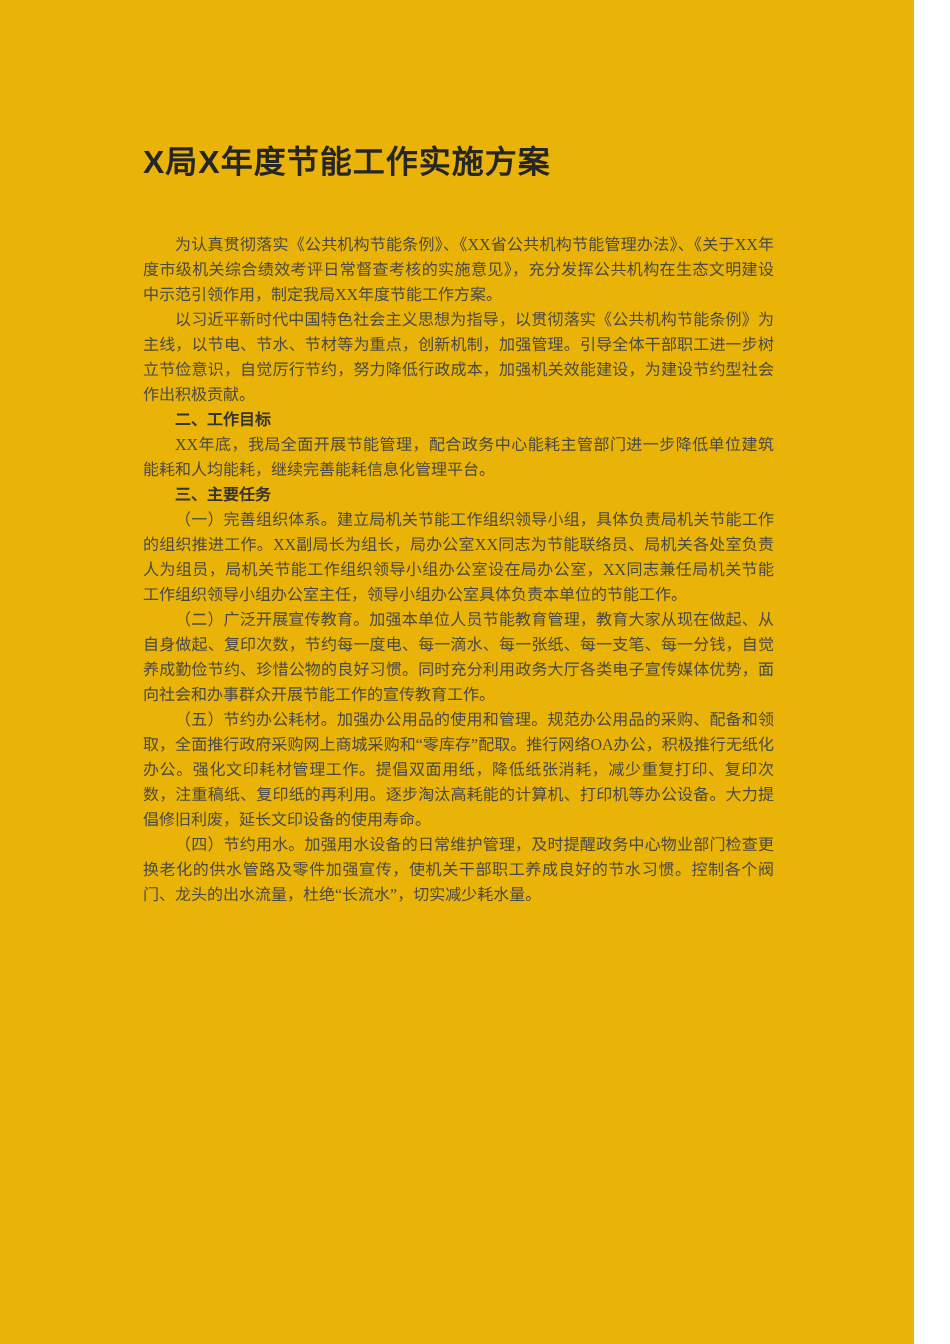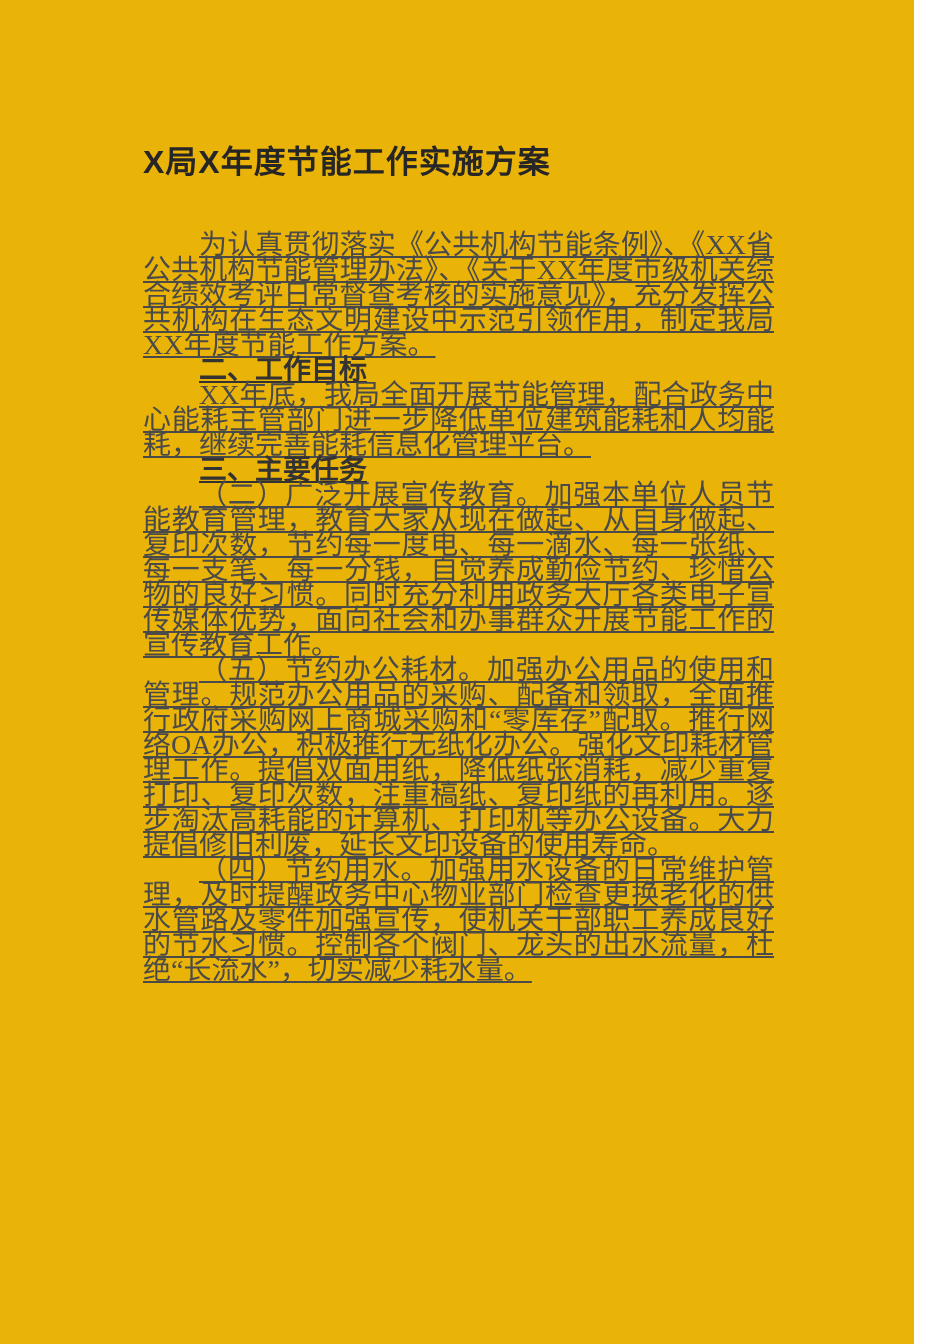--- a/index.html
+++ b/index.html
@@ -26,25 +26,24 @@
     font-size: 32px;
     line-height: 38px;
     letter-spacing: 1px;
     color: #262626;
     text-indent: 0;
   }
   .doc-body p,
   .doc-body h2 {
     margin: 0;
     padding: 0;
-    font-size: 28px;
+    font-size: 16px;
     line-height: 25px;
     text-indent: 2em;
     text-align: justify;
-    text-decoration: underline;
   }
   .doc-body p {
     font-family: "Liberation Serif", "DejaVu Serif", serif;
     font-weight: normal;
     color: #4a4a4a;
   }
   .doc-body h2 {
     font-family: "Liberation Sans", "DejaVu Sans", sans-serif;
     font-weight: bold;
     color: #333333;
@@ -54,23 +53,25 @@
 <body>
 
 <div class="doc-page">
 
   <h1 class="doc-title">X局X年度节能工作实施方案</h1>
 
   <div class="doc-body">
 
     <p>为认真贯彻落实《公共机构节能条例》、《XX省公共机构节能管理办法》、《关于XX年度市级机关综合绩效考评日常督查考核的实施意见》，充分发挥公共机构在生态文明建设中示范引领作用，制定我局XX年度节能工作方案。</p>
 
+    <p>以习近平新时代中国特色社会主义思想为指导，以贯彻落实《公共机构节能条例》为主线，以节电、节水、节材等为重点，创新机制，加强管理。引导全体干部职工进一步树立节俭意识，自觉厉行节约，努力降低行政成本，加强机关效能建设，为建设节约型社会作出积极贡献。</p>
 
     <h2>二、工作目标</h2>
     <p>XX年底，我局全面开展节能管理，配合政务中心能耗主管部门进一步降低单位建筑能耗和人均能耗，继续完善能耗信息化管理平台。</p>
 
     <h2>三、主要任务</h2>
+    <p>（一）完善组织体系。建立局机关节能工作组织领导小组，具体负责局机关节能工作的组织推进工作。XX副局长为组长，局办公室XX同志为节能联络员、局机关各处室负责人为组员，局机关节能工作组织领导小组办公室设在局办公室，XX同志兼任局机关节能工作组织领导小组办公室主任，领导小组办公室具体负责本单位的节能工作。</p>
     <p>（二）广泛开展宣传教育。加强本单位人员节能教育管理，教育大家从现在做起、从自身做起、复印次数，节约每一度电、每一滴水、每一张纸、每一支笔、每一分钱，自觉养成勤俭节约、珍惜公物的良好习惯。同时充分利用政务大厅各类电子宣传媒体优势，面向社会和办事群众开展节能工作的宣传教育工作。</p>
     <p>（五）节约办公耗材。加强办公用品的使用和管理。规范办公用品的采购、配备和领取，全面推行政府采购网上商城采购和“零库存”配取。推行网络OA办公，积极推行无纸化办公。强化文印耗材管理工作。提倡双面用纸，降低纸张消耗，减少重复打印、复印次数，注重稿纸、复印纸的再利用。逐步淘汰高耗能的计算机、打印机等办公设备。大力提倡修旧利废，延长文印设备的使用寿命。</p>
     <p>（四）节约用水。加强用水设备的日常维护管理，及时提醒政务中心物业部门检查更换老化的供水管路及零件加强宣传，使机关干部职工养成良好的节水习惯。控制各个阀门、龙头的出水流量，杜绝“长流水”，切实减少耗水量。</p>
 
   </div>
 </div>
 
 </body></html>

